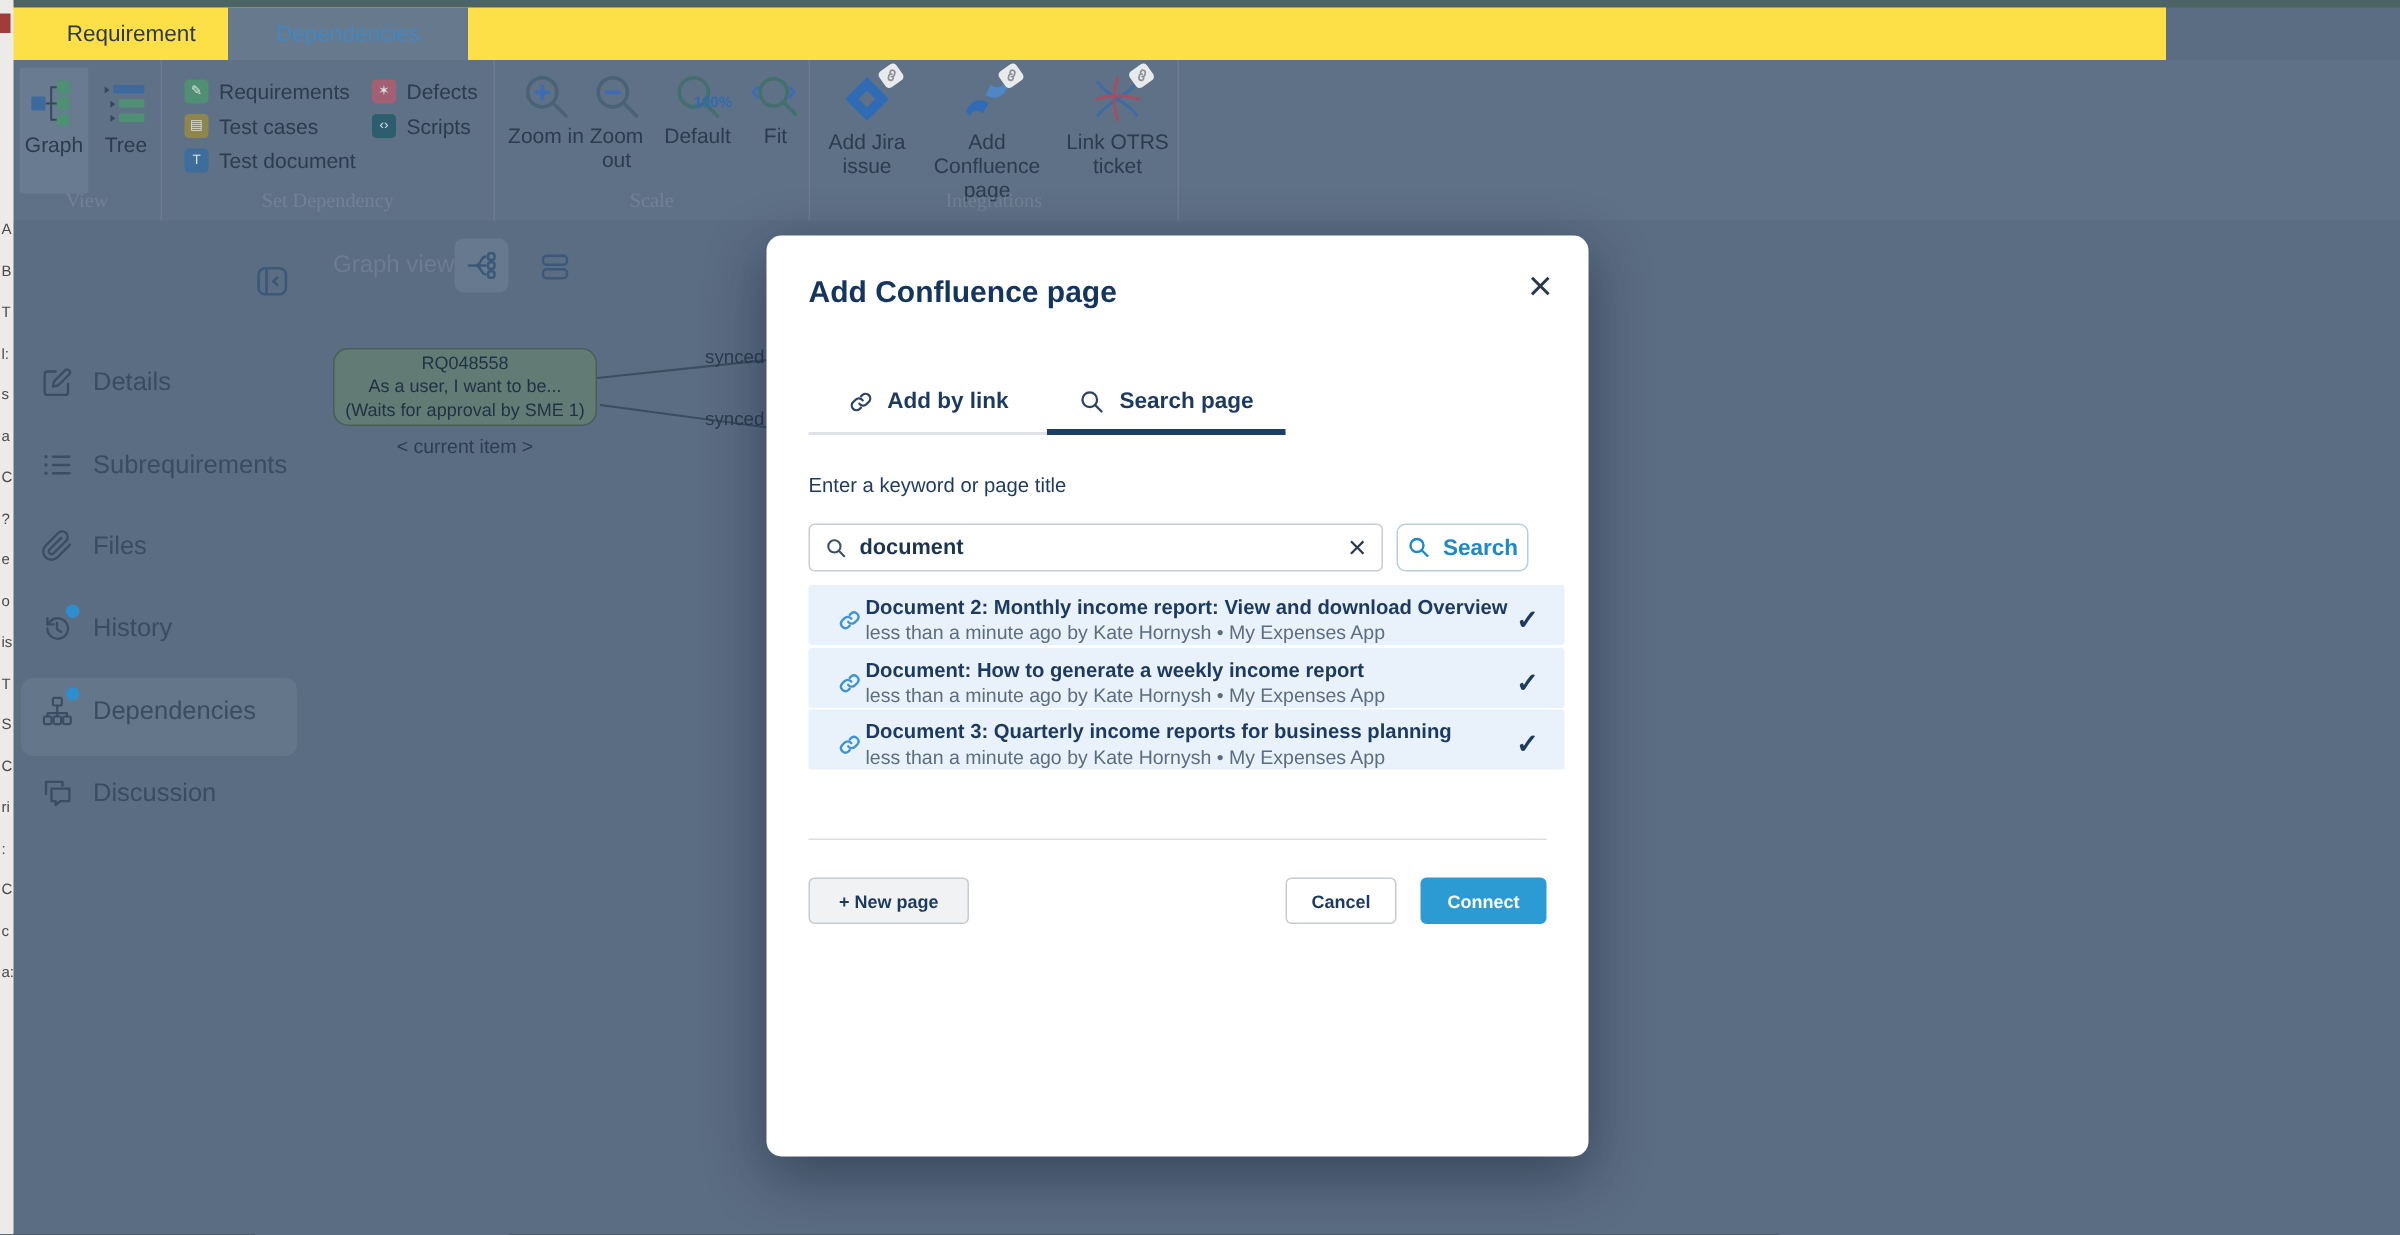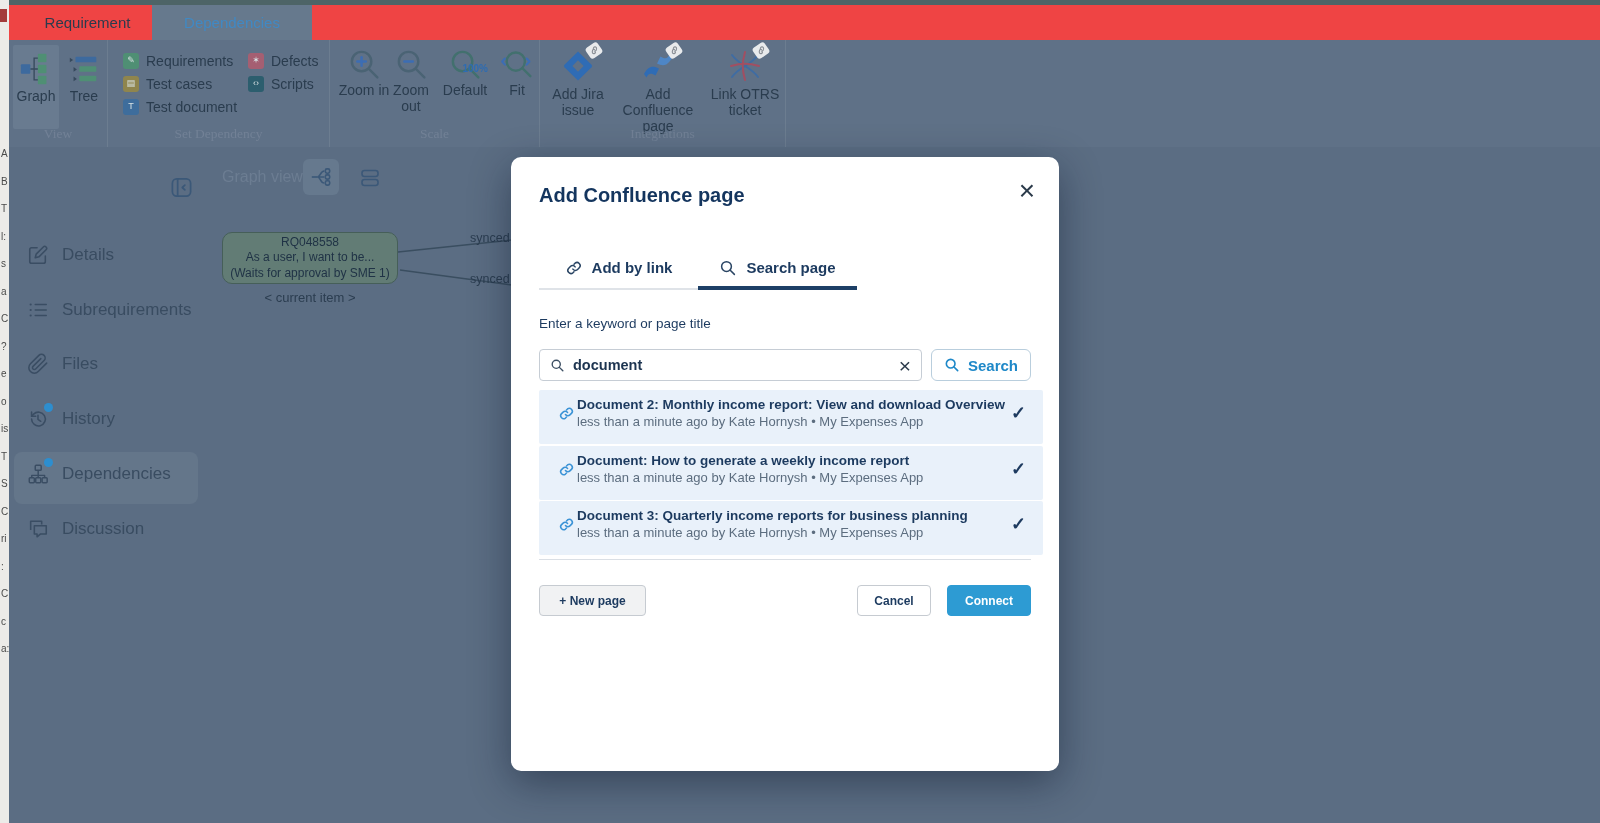--- a/index.html
+++ b/index.html
@@ -6,21 +6,21 @@
   .stage{position:relative;width:1600px;height:823px;overflow:hidden;background:#5b6d83;}
   .stage *{box-sizing:border-box;}
 
   
   .edge-strip{position:absolute;left:0;top:0;width:9px;height:823px;background:#ecebe8;z-index:3;overflow:hidden;}
   .edge-strip .red-mark{position:absolute;left:0;top:9px;width:7px;height:13px;background:#a33b3b;}
   .edge-strip .frags{position:absolute;left:1px;top:140px;font-size:10px;line-height:27.5px;color:#4a4a4a;white-space:pre-line;}
 
   
   .topstrip{position:absolute;left:0;top:0;width:1600px;height:5px;background:#4d6467;}
-  .tabbar{position:absolute;left:0;top:5px;width:1600px;height:35px;background:#ef4444;padding-left:40px;}
+  .tabbar{position:absolute;left:0;top:5px;width:1444px;height:35px;background:#fde047;padding-left:40px;}
   .tab{position:absolute;top:0;height:35px;display:flex;align-items:center;justify-content:center;font-size:15px;color:#2b3b4d;cursor:default;}
   .tab.t0{left:25px;width:125px;}
   .tab.t1{left:152px;width:160px;background:#66798d;color:#4089c4;}
 
   
   .ribbon{position:absolute;left:0;top:40px;width:1600px;height:107px;background:#5f7187;}
   .rgroup{position:absolute;top:0;height:107px;border-right:1px solid #6c7d90;}
   .rgroup .grp-label{position:absolute;bottom:5px;left:0;width:100%;text-align:center;font-size:13.5px;color:#728196;font-family:Liberation Serif, serif;}
   .g-view{left:8px;width:100px;border-left:1px solid #6c7d90;}
   .g-setdep{left:108px;width:222px;}
@@ -70,24 +70,24 @@
   .m-close{position:absolute;right:24px;top:20px;font-size:28px;font-weight:300;color:#2b3a4a;line-height:1;cursor:default;}
   .m-tabs{position:absolute;left:28px;top:90px;width:318px;height:43px;display:flex;border-bottom:2px solid #dfe3e8;}
   .m-tab{position:relative;width:159px;display:flex;align-items:center;justify-content:center;gap:9px;font-size:15px;font-weight:600;color:#1c3a5f;cursor:default;}
   .m-tab .ticon{width:18px;height:18px;color:#2a4564;}
   .m-tab.active::after{content:"";position:absolute;left:0;right:0;bottom:-2px;height:4px;background:#1d3f66;}
   .m-search-label{position:absolute;left:28px;top:159px;font-size:13.5px;color:#1c3a5f;}
   .m-input{position:absolute;left:28px;top:192px;width:383px;height:32px;border:1px solid #c6cdd5;border-radius:4px;display:flex;align-items:center;padding:0 10px;gap:8px;background:#fff;}
   .m-input .iicon{width:15px;height:15px;color:#3c4f63;flex:none;}
   .m-input input{flex:1;border:0;outline:0;font-family:inherit;font-size:14.5px;font-weight:600;color:#1d3450;background:transparent;padding:0;}
   .m-input .clear{flex:none;font-size:21px;font-weight:300;color:#2b3a4a;line-height:1;cursor:default;}
-  .m-search-btn{position:absolute;left:420px;top:192px;width:100px;height:32px;border:1px solid #b9cedd;border-radius:6px;background:#fff;display:flex;align-items:center;justify-content:center;gap:8px;font-size:15px;font-weight:bold;color:#1e88c8;cursor:default;}
+  .m-search-btn{position:absolute;left:420px;top:192px;width:88px;height:32px;border:1px solid #b9cedd;border-radius:6px;background:#fff;display:flex;align-items:center;justify-content:center;gap:8px;font-size:15px;font-weight:bold;color:#1e88c8;cursor:default;}
   .m-search-btn .bicon{width:16px;height:16px;}
   .m-results{position:absolute;left:28px;top:233px;width:504px;}
-  .m-row{position:relative;height:54px;margin-bottom:1.5px;background:#e9f1fa;border-radius:2px;cursor:default;}
+  .m-row{position:relative;height:40px;margin-bottom:1.5px;background:#e9f1fa;border-radius:2px;cursor:default;}
   .m-row .licon{position:absolute;left:19px;top:15px;width:17px;height:17px;color:#3b93d6;}
   .m-row .rtitle{position:absolute;left:38px;top:7px;font-size:13.5px;font-weight:bold;color:#1c3a5f;white-space:nowrap;}
   .m-row .rmeta{position:absolute;left:38px;top:24px;font-size:13px;color:#5c6d7f;white-space:nowrap;}
   .m-row .rcheck{position:absolute;right:17px;top:12px;font-size:18px;font-weight:600;color:#1d3a5f;}
   .m-divider{position:absolute;left:28px;top:402px;width:492px;height:1px;background:#dadfe5;}
   .m-footer-btn{position:absolute;top:428px;height:31px;border-radius:4px;display:flex;align-items:center;justify-content:center;font-size:12px;font-weight:bold;color:#1c3a5f;cursor:default;}
   .b-newpage{left:28px;width:107px;background:#f1f2f3;border:1px solid #c6cbd1;}
   .b-cancel{left:346px;width:74px;background:#fff;border:1px solid #c6cbd1;}
   .b-connect{left:436px;width:84px;background:#2d9bd3;border:1px solid #2d9bd3;color:#ffffff;}
 

